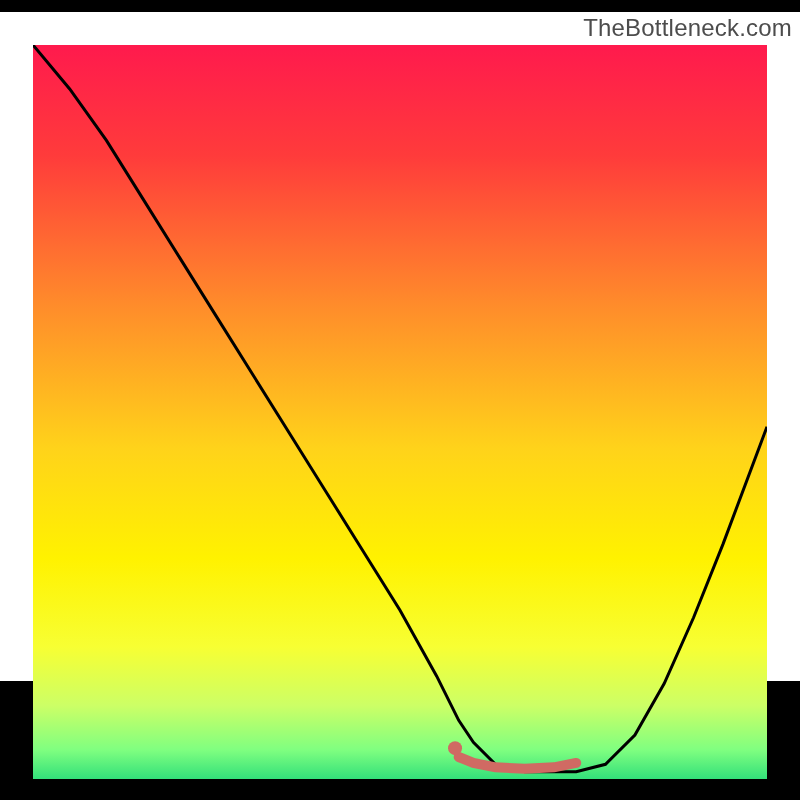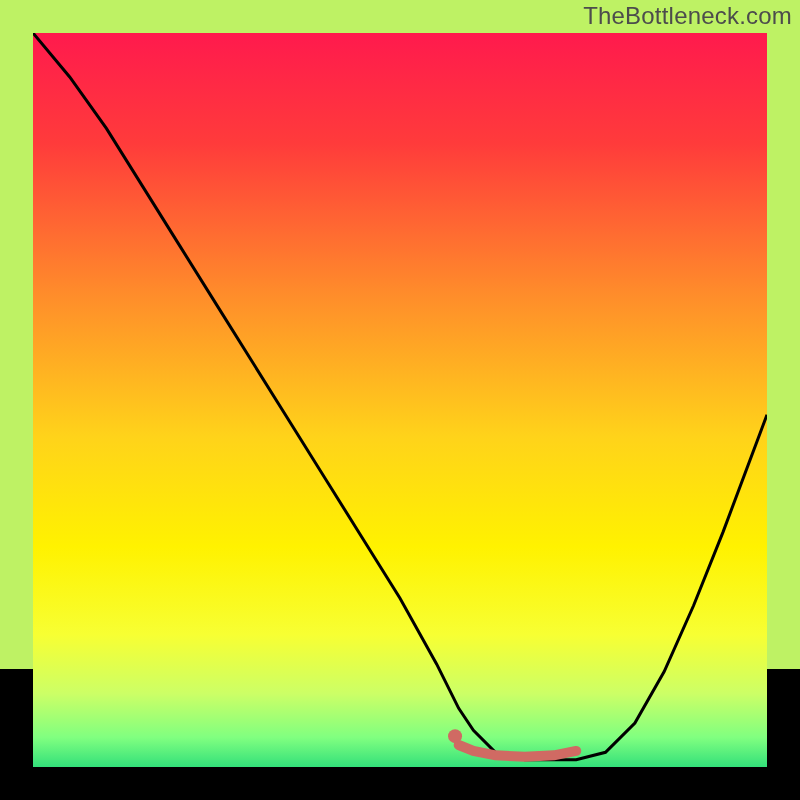--- a/index.html
+++ b/index.html
@@ -7,24 +7,24 @@
     padding: 0;
     width: 800px;
     height: 800px;
     background: #000;
     overflow: hidden;
     font-family: Arial, Helvetica, sans-serif;
   }
   .frame {
     position: absolute;
     left: 0;
-    top: 0;
+    top: 12px;
     width: 800px;
     height: 669px;
-    background: #bef264;
+    background: #ffffff;
   }
   .watermark {
     position: absolute;
     top: 2px;
     right: 8px;
     color: #4c4c4c;
     font-size: 24px;
     letter-spacing: 0.2px;
     font-weight: 400;
     user-select: none;

